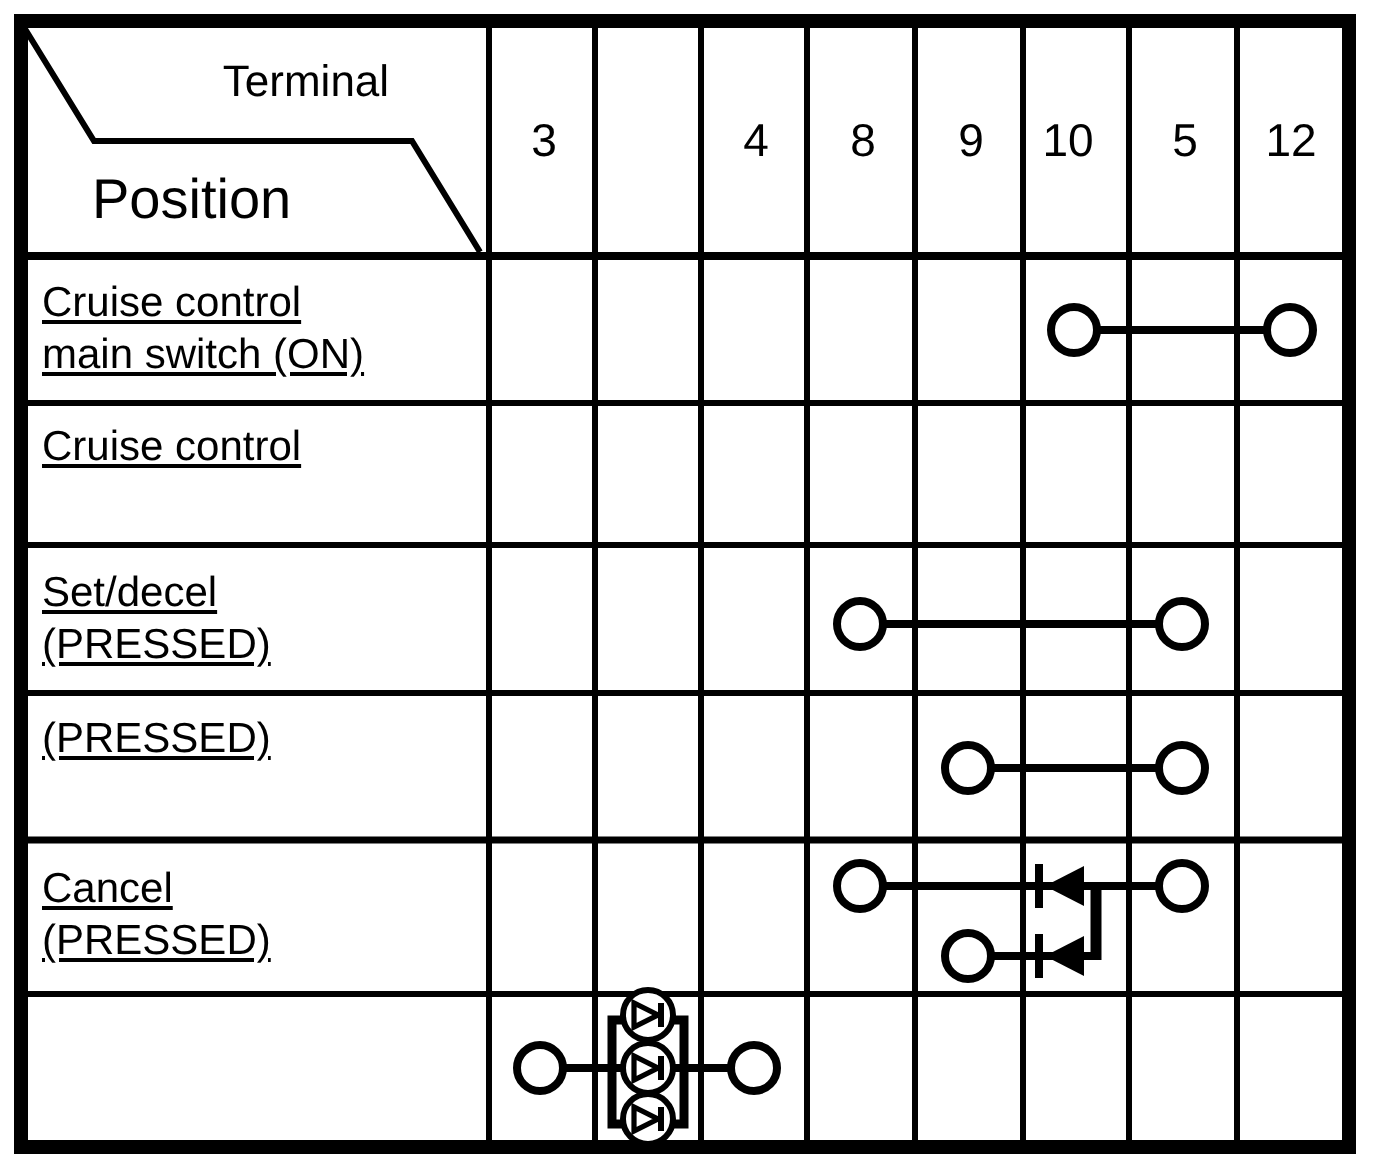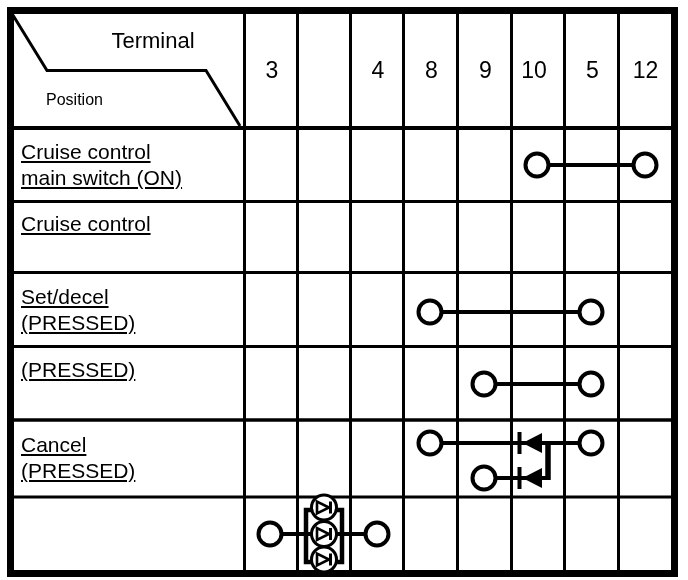--- a/index.html
+++ b/index.html
@@ -8,21 +8,21 @@
     background:#ffffff;
     font-family:"Liberation Sans","DejaVu Sans",sans-serif;
     color:#000;
     position:relative;
     overflow:hidden;
   }
   .stage{position:absolute;left:0;top:0;width:620px;height:580px;}
   svg.overlay{position:absolute;left:0;top:0;width:688px;height:580px;}
   .txt{position:absolute;white-space:nowrap;}
   .corner-top{left:92px;top:28px;width:122px;text-align:center;font-size:22px;line-height:26px;}
-  .corner-bottom{left:46px;top:87px;font-size:16px;line-height:26px;}
+  .corner-bottom{left:46px;top:87px;font-size:28px;line-height:26px;}
   .thead{top:55px;height:30px;line-height:30px;font-size:23px;text-align:center;}
   .rowlabel{left:21px;width:218px;font-size:21px;line-height:26px;text-decoration:underline;}
   .rowlabel div{white-space:nowrap;}
 </style>
 </head>
 <body>
 
 <div class="stage">
 
   <svg class="overlay" viewBox="0 0 688 580" aria-hidden="true">

